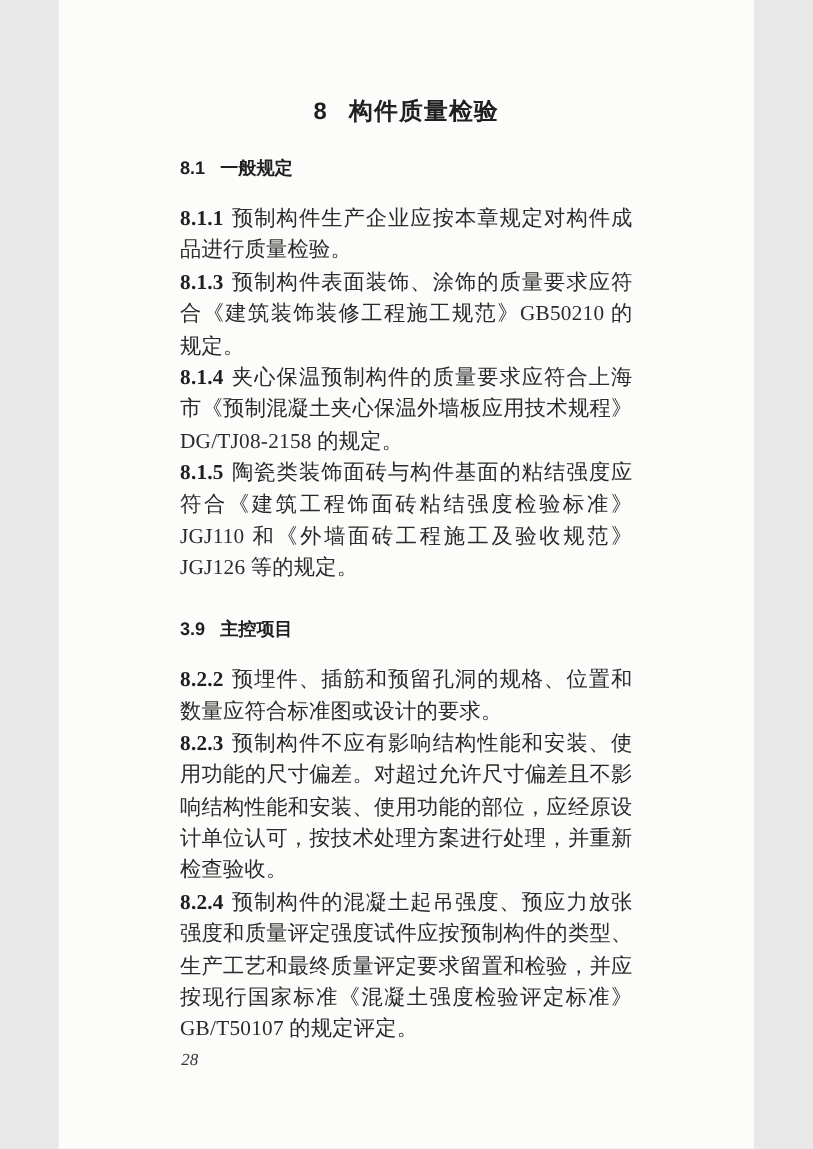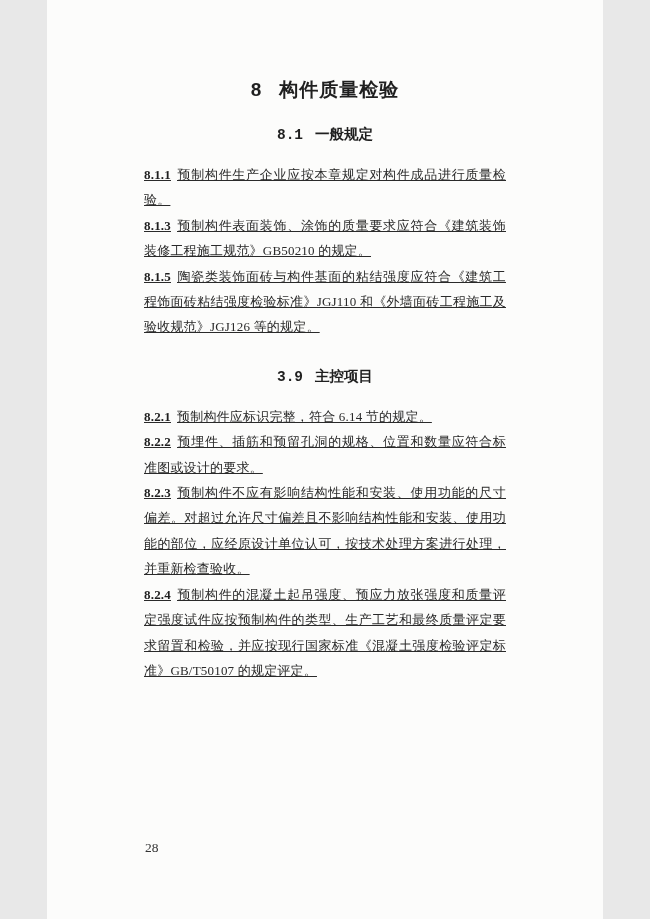--- a/index.html
+++ b/index.html
@@ -24,80 +24,79 @@
     line-height: 20px;
     letter-spacing: 1px;
     color: #1f1f1f;
   }
   .chapter-title .num-gap, .section-heading .num-gap {
     display: inline-block;
     width: 17px;
   }
   .section-heading {
     margin: 26px 0 0 0;
-    text-align: center;
-    font-family: Liberation Mono, monospace;
+    font-family: Liberation Sans, sans-serif;
     font-weight: bold;
     font-size: 14.5px;
     line-height: 18px;
     color: #1f1f1f;
   }
   .section-heading .num-gap { width: 12px; }
   .doc-section .paragraphs { margin-top: 18px; }
   .doc-section.second .section-heading { margin-top: 28px; }
   .para {
     margin: 0;
-    font-size: 13px;
+    font-size: 17px;
     line-height: 25.4px;
     text-align: justify;
     letter-spacing: 0.2px;
     color: #2a2a2a;
-    text-decoration: underline;
   }
   .clause-num {
     font-weight: bold;
     margin-right: 6px;
     color: #1f1f1f;
     font-family: "Liberation Serif", "DejaVu Serif", serif;
   }
   .page-number {
     position: absolute;
     left: 98px;
     top: 840px;
     font-size: 13.5px;
     color: #333;
     font-family: "Liberation Serif", "DejaVu Serif", serif;
+    font-style: italic;
   }
 </style>
 </head>
 <body>
 
 <div class="page">
   <h1 class="chapter-title"><span>8</span><span class="num-gap"></span><span>构件质量检验</span></h1>
 
   <div id="sections">
   <section class="doc-section">
     <h2 class="section-heading"><span class="sec-num">8.1</span><span class="num-gap"></span><span class="sec-title">一般规定</span></h2>
     <div class="paragraphs">
   <p class="para"><span class="clause-num">8.1.1</span><span class="clause-text">预制构件生产企业应按本章规定对构件成品进行质量检验。</span></p>
 
 
   <p class="para"><span class="clause-num">8.1.3</span><span class="clause-text">预制构件表面装饰、涂饰的质量要求应符合《建筑装饰装修工程施工规范》GB50210 的规定。</span></p>
 
+  <p class="para"><span class="clause-num">8.1.4</span><span class="clause-text">夹心保温预制构件的质量要求应符合上海市《预制混凝土夹心保温外墙板应用技术规程》DG/TJ08-2158 的规定。</span></p>
 
   <p class="para"><span class="clause-num">8.1.5</span><span class="clause-text">陶瓷类装饰面砖与构件基面的粘结强度应符合《建筑工程饰面砖粘结强度检验标准》JGJ110 和《外墙面砖工程施工及验收规范》JGJ126 等的规定。</span></p>
 
 
 </div>
   </section>
 
   <section class="doc-section second">
     <h2 class="section-heading"><span class="sec-num">3.9</span><span class="num-gap"></span><span class="sec-title">主控项目</span></h2>
     <div class="paragraphs">
-  <p class="para"><span class="clause-num">8.2.1</span><span class="clause-text">预制构件应标识完整，符合 6.14 节的规定。</span></p>
 
   <p class="para"><span class="clause-num">8.2.2</span><span class="clause-text">预埋件、插筋和预留孔洞的规格、位置和数量应符合标准图或设计的要求。</span></p>
 
   <p class="para"><span class="clause-num">8.2.3</span><span class="clause-text">预制构件不应有影响结构性能和安装、使用功能的尺寸偏差。对超过允许尺寸偏差且不影响结构性能和安装、使用功能的部位，应经原设计单位认可，按技术处理方案进行处理，并重新检查验收。</span></p>
 
   <p class="para"><span class="clause-num">8.2.4</span><span class="clause-text">预制构件的混凝土起吊强度、预应力放张强度和质量评定强度试件应按预制构件的类型、生产工艺和最终质量评定要求留置和检验，并应按现行国家标准《混凝土强度检验评定标准》GB/T50107 的规定评定。</span></p>
 
 </div>
   </section>
 </div>

